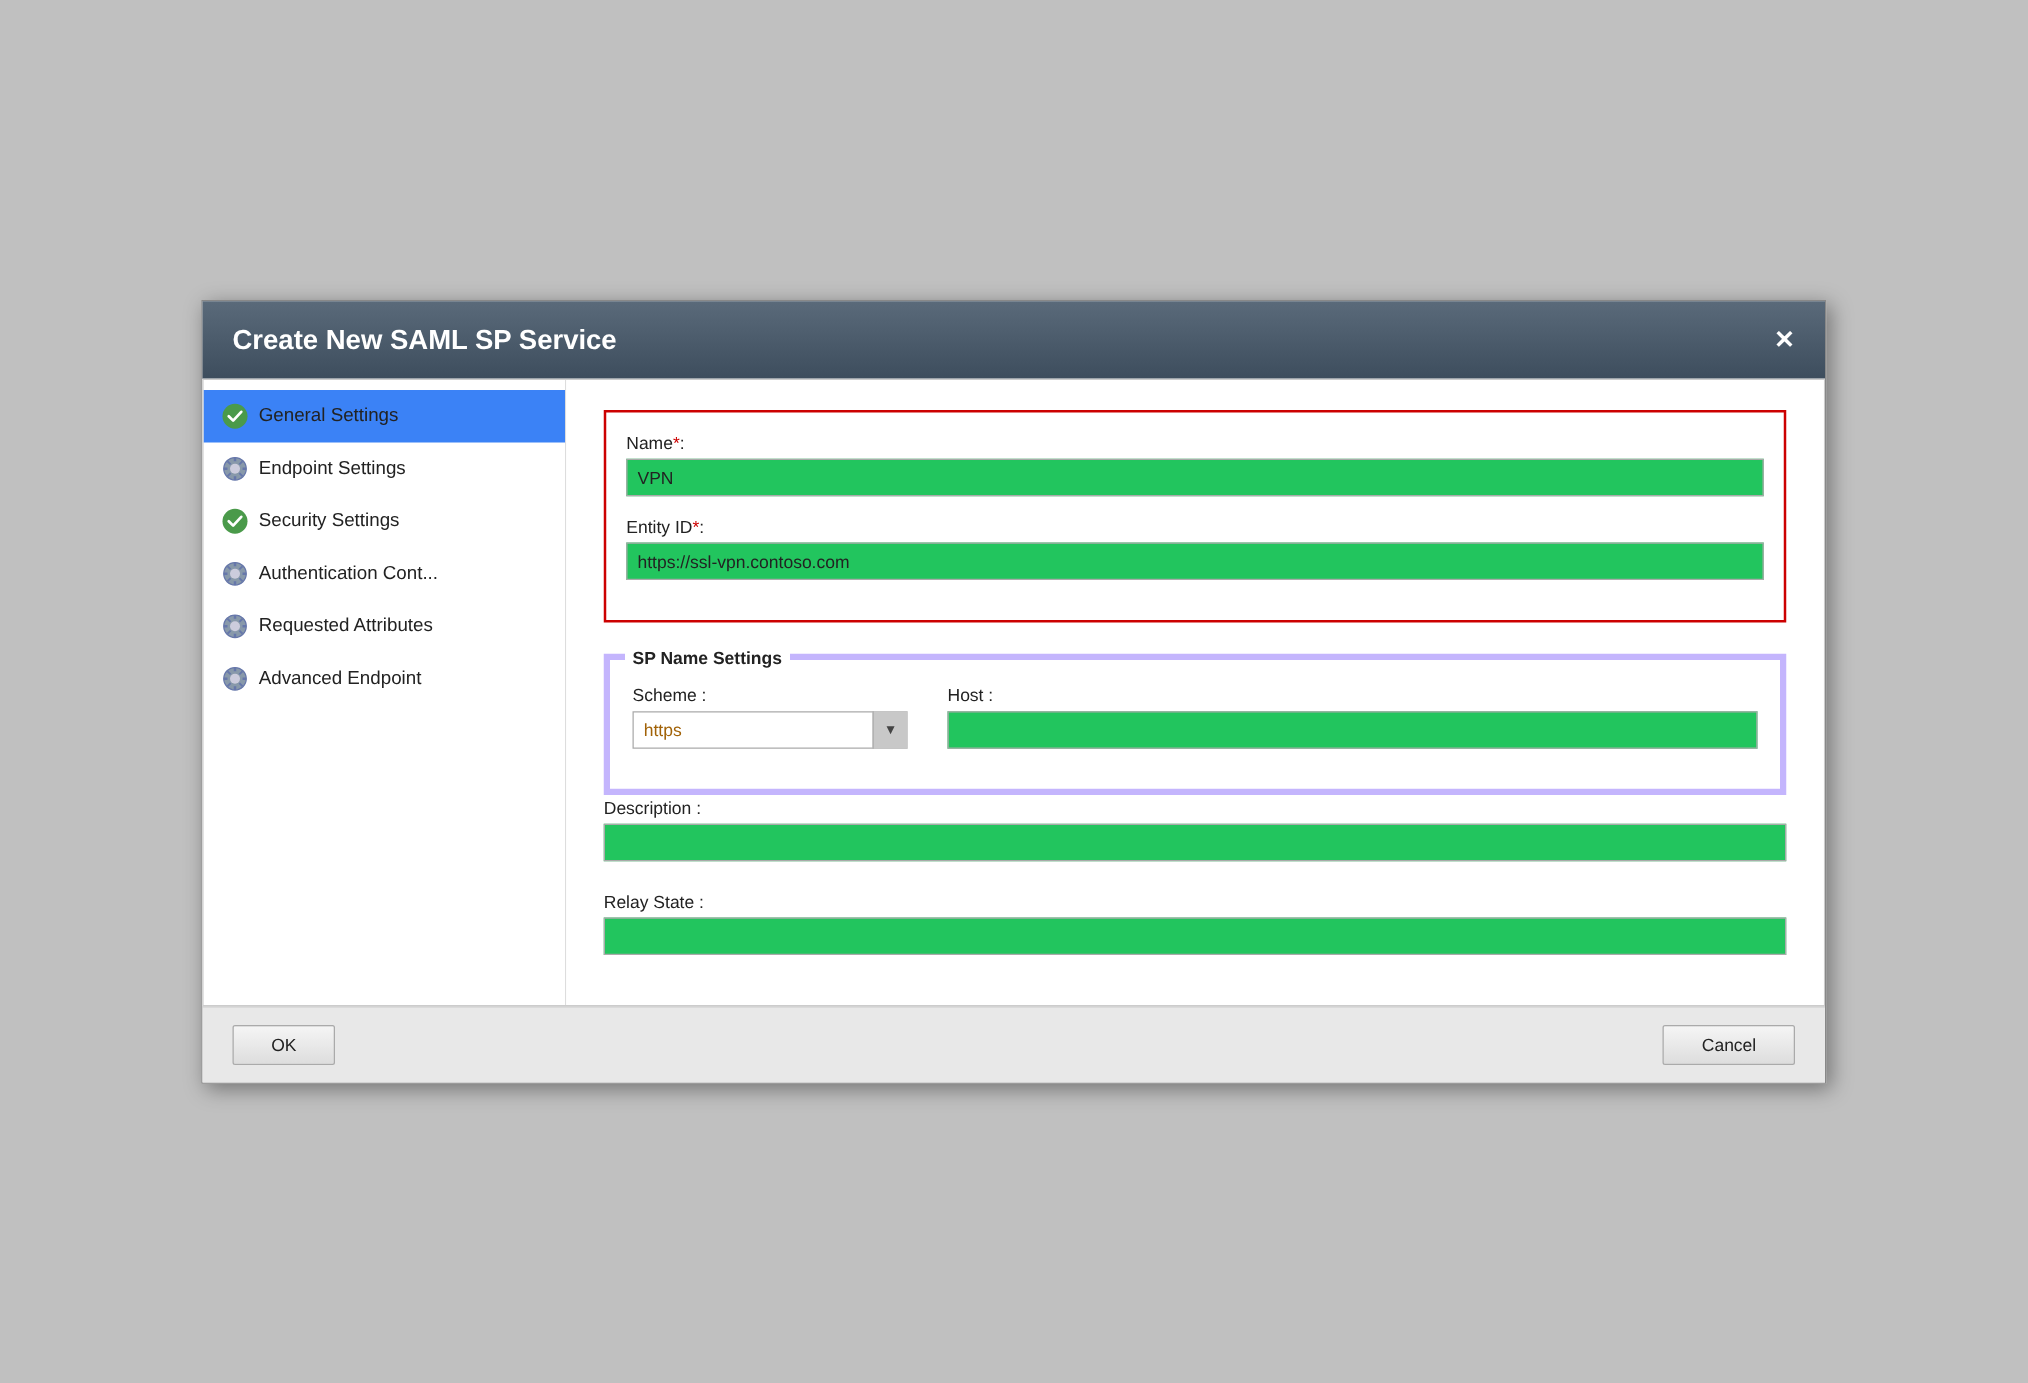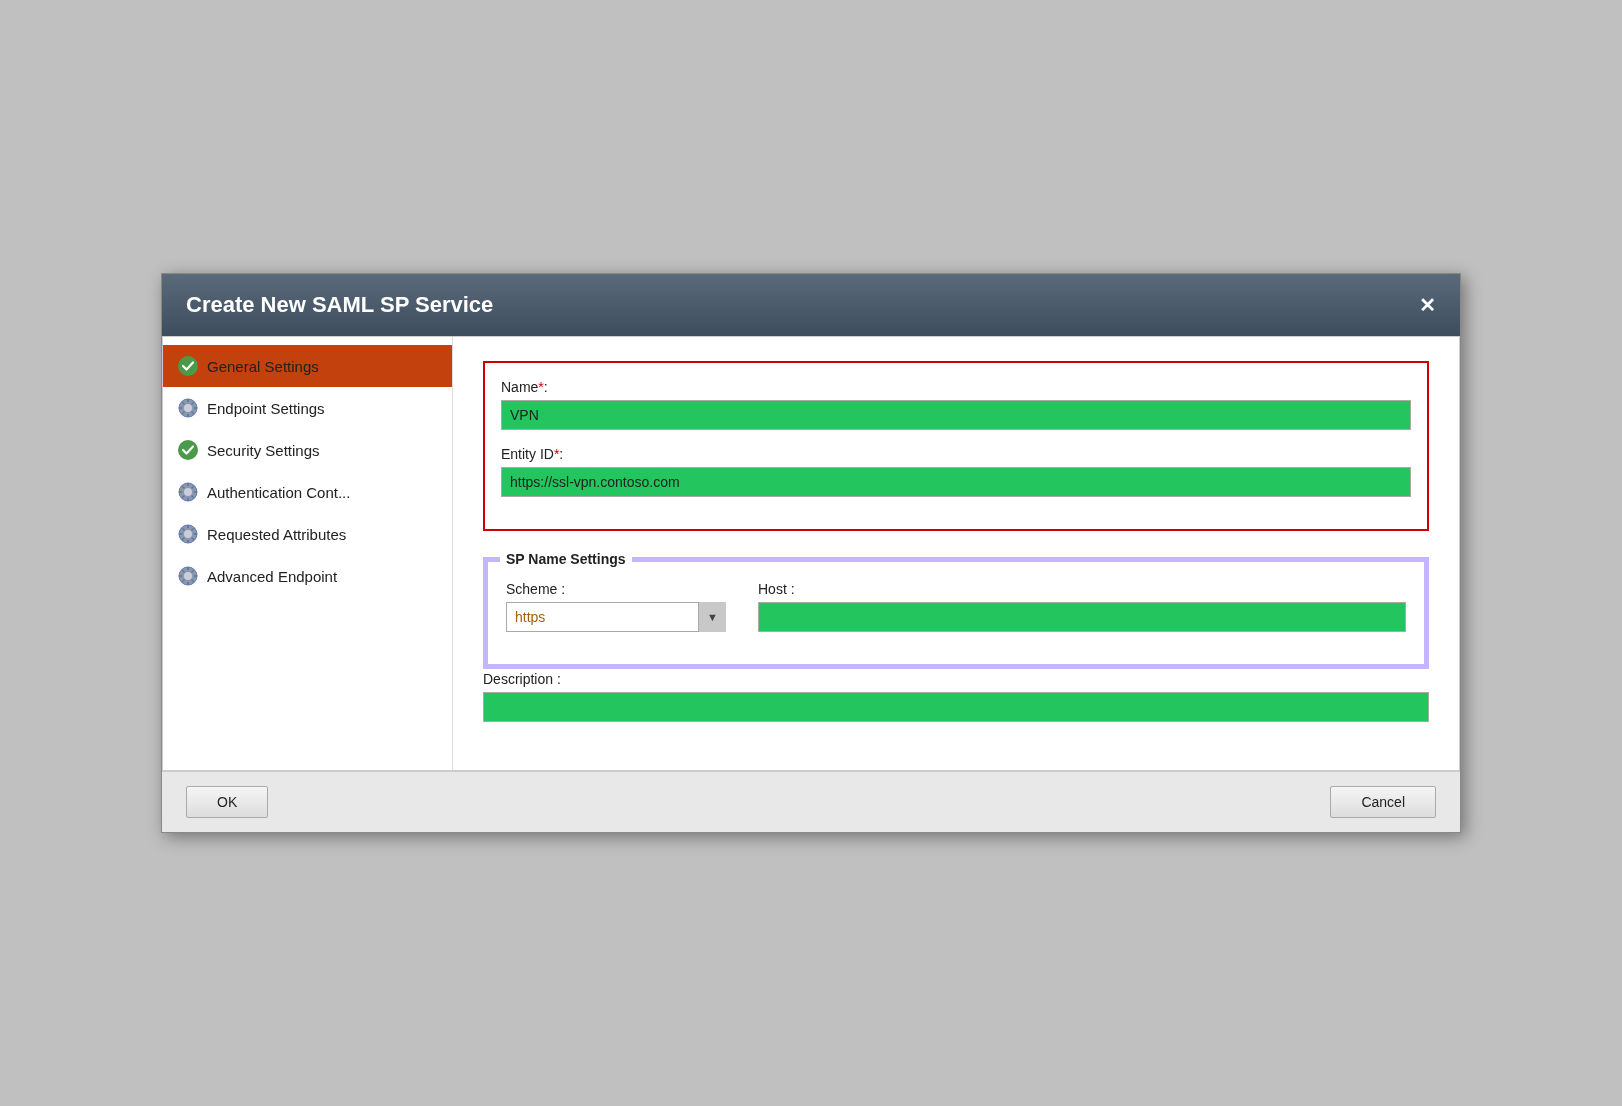--- a/index.html
+++ b/index.html
@@ -58,21 +58,21 @@
     .sidebar-item {
       display: flex;
       align-items: center;
       padding: 10px 14px;
       cursor: pointer;
       font-size: 15px;
       color: #222;
       gap: 8px;
     }
     .sidebar-item.active {
-      background: #c2410c;
+      background: #3b82f6;
     }
     .main-content {
       flex: 1;
       padding: 24px 30px;
       overflow-y: auto;
       background: white;
     }
     .highlight-box {
       border: 2px solid #cc0000;
       padding: 16px;
@@ -289,20 +289,24 @@
           </div>
         </div>
 
       </fieldset>
 
       <div class="field-group">
         <div class="field-label">Description :</div>
         <input type="text" class="text-input" value="" style="margin-bottom: 8px;">
       </div>
 
+      <div class="field-group">
+        <div class="field-label">Relay State :</div>
+        <input type="text" class="text-input" value="" style="">
+      </div>
 
     </div>
   </div>
 
   <div class="dialog-footer">
     <button class="btn">OK</button>
     <button class="btn">Cancel</button>
   </div>
 
 </div>

